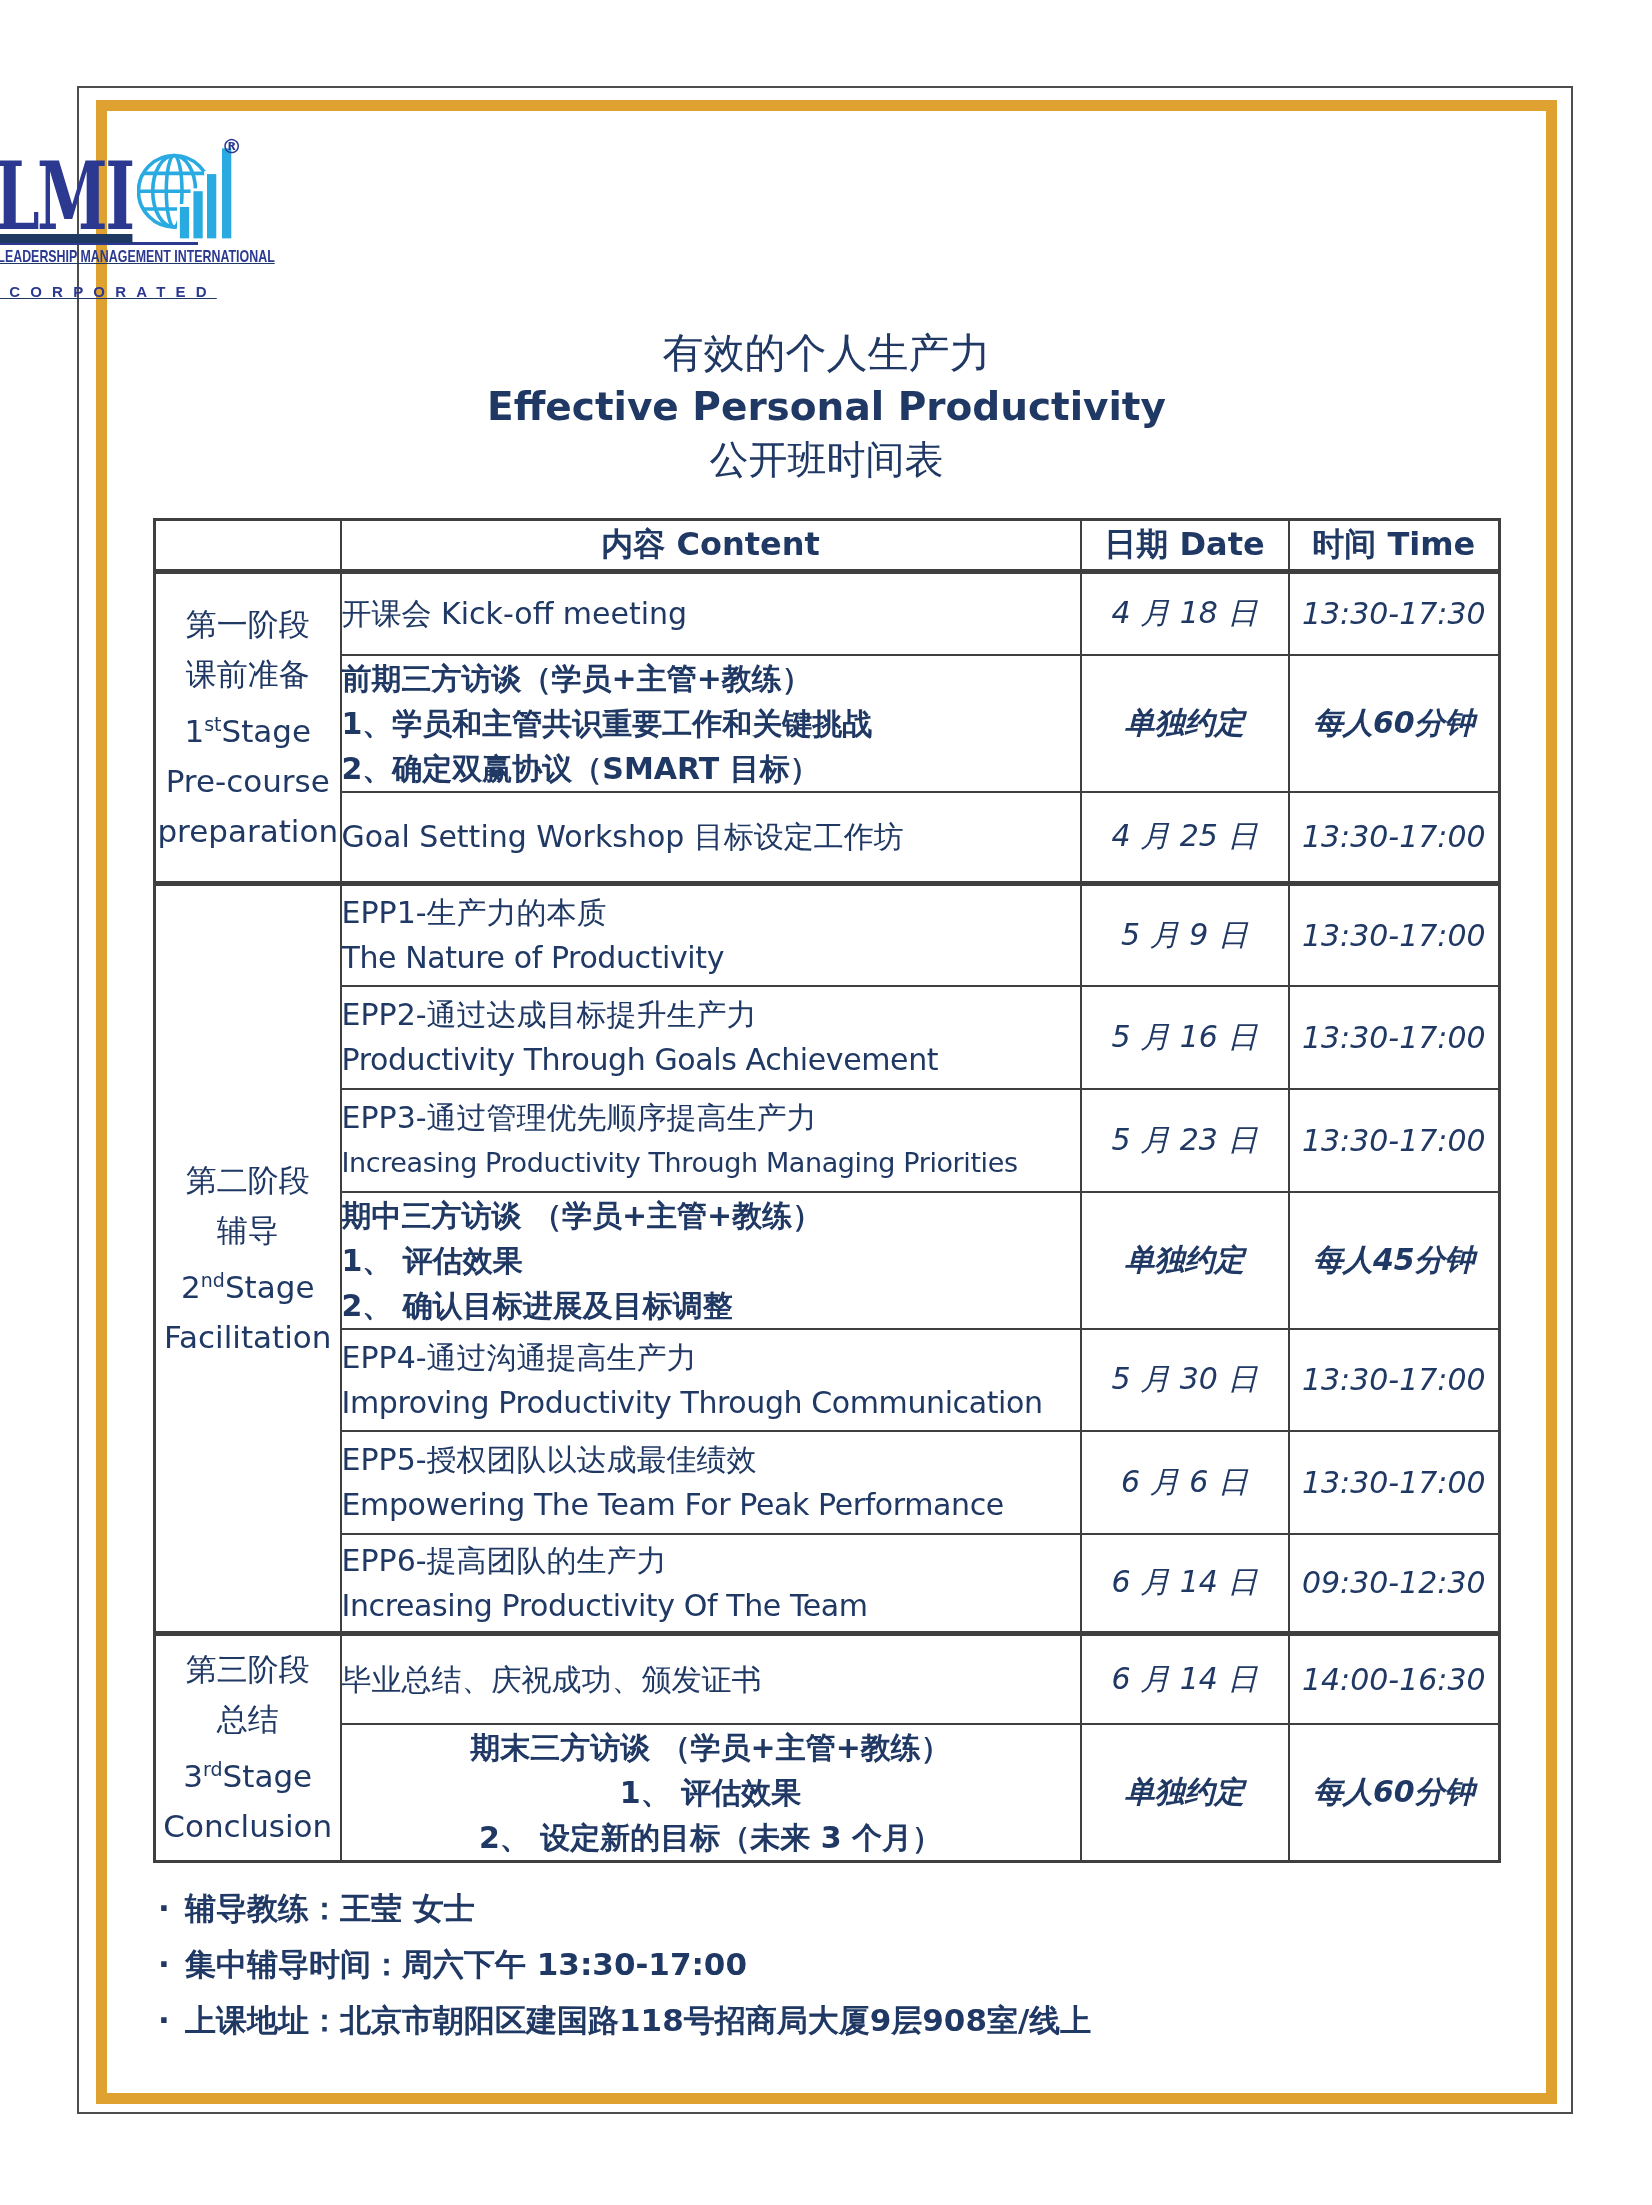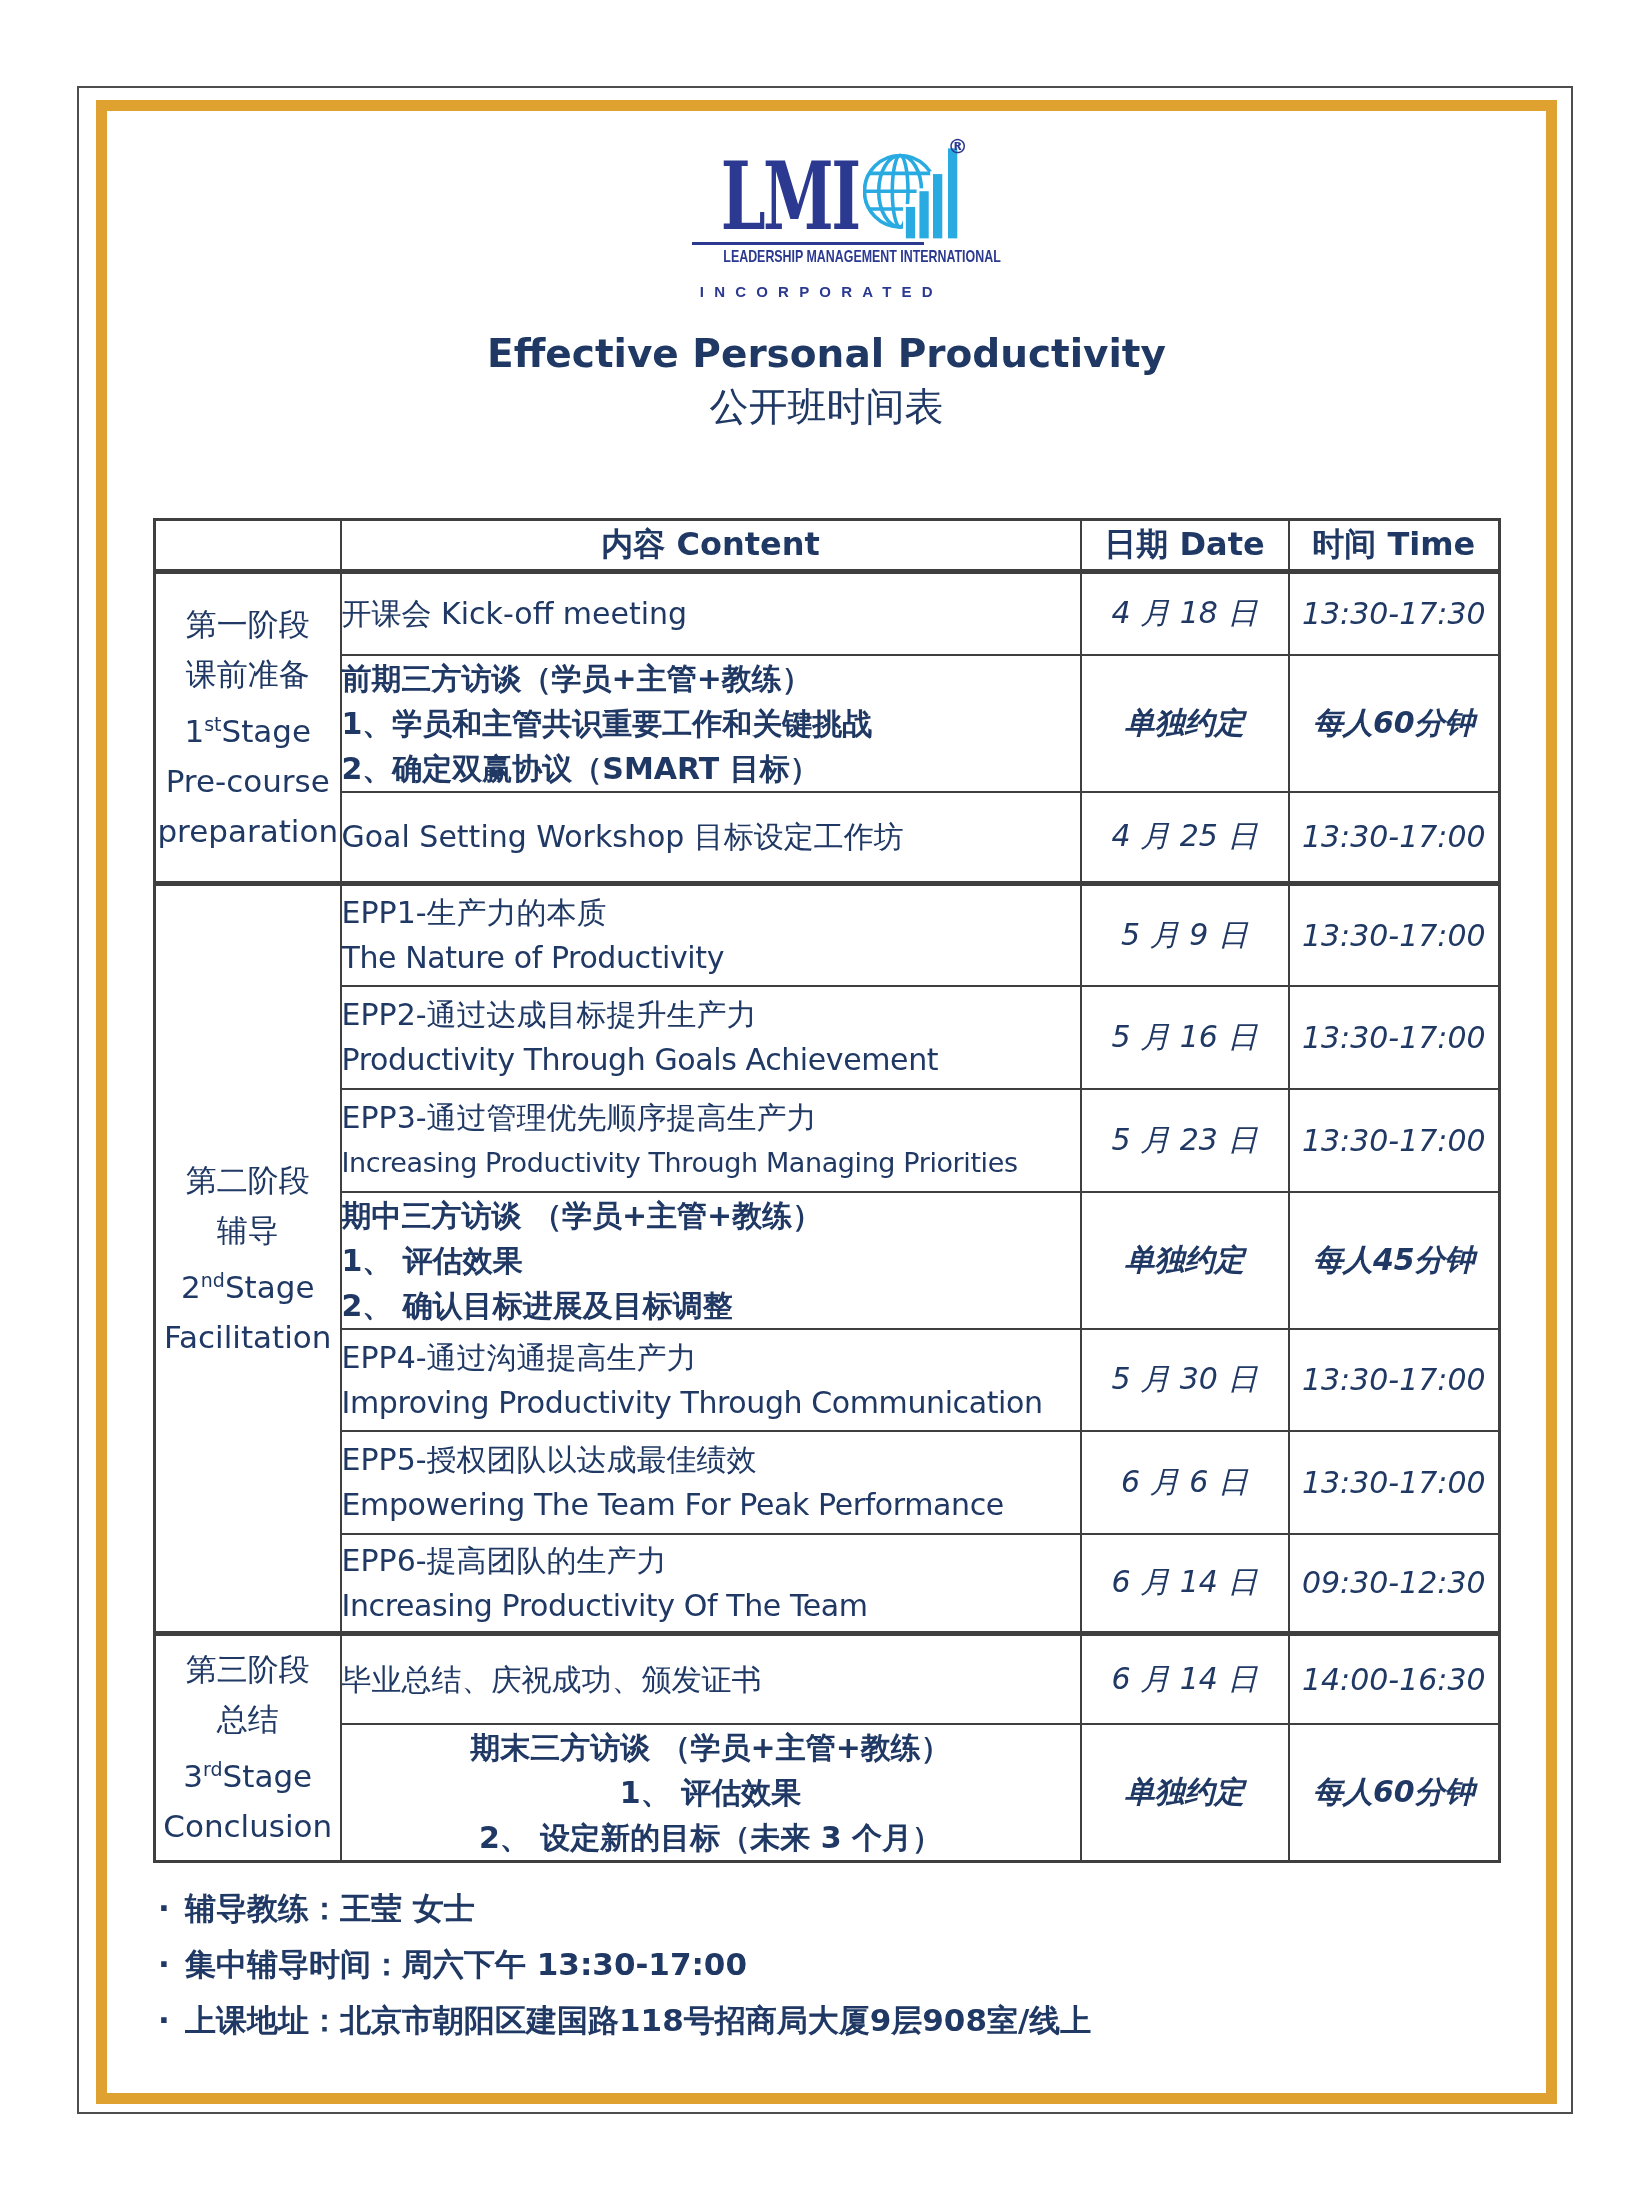--- a/index.html
+++ b/index.html
@@ -8,21 +8,21 @@
     font-family:"DejaVu Sans","Liberation Sans",sans-serif;
     color:#1F3864;overflow:hidden;
   }
   
   .outer-frame{position:absolute;left:77px;top:86px;width:1496px;height:2028px;
     border:2.3px solid #4d4d4d;box-sizing:border-box;}
   .gold-frame{position:absolute;left:96px;top:100px;width:1461px;height:2004px;
     border:11.7px solid #DFA231;box-sizing:border-box;}
   
   .logo-block{position:absolute;top:141px;left:0;width:100%;display:flex;
-    flex-direction:column;align-items:center;}
+    flex-direction:column;text-decoration:underline;}
   .logo-inner{position:relative;width:235px;margin-left:-34px;}
   .logo-row{display:flex;align-items:flex-end;justify-content:center;height:99px;}
   .lmi-word{font-family:"DejaVu Serif","Liberation Serif",serif;font-weight:700;
     font-size:94px;line-height:88px;color:#2B3990;letter-spacing:-3.9px;
     transform:scaleX(0.68);transform-origin:100% 100%;}
   .globe-wrap{position:relative;width:100px;height:99px;margin-left:4.7px;}
   .registered{position:absolute;top:-4.7px;right:-4.7px;font-size:20.3px;font-weight:700;
     color:#2B3990;line-height:1;}
   .logo-rule{width:232px;height:2.3px;background:#2B3990;margin-top:2.3px;}
   .logo-caption1{margin-top:2.3px;width:232px;text-align:center;white-space:nowrap;
@@ -92,20 +92,21 @@
         <span class="registered">®</span>
       </div>
     </div>
     <div class="logo-rule"></div>
     <div class="logo-caption1">LEADERSHIP MANAGEMENT INTERNATIONAL</div>
     <div class="logo-caption2">INCORPORATED</div>
   </div>
 </div>
 
 <div class="title-block">
+  <div class="title-zh">有效的个人生产力</div>
   <div class="title-en">Effective Personal Productivity</div>
   <div class="title-sub">公开班时间表</div>
 </div>
 
 <div class="sched-wrap">
 <table class="sched">
   <colgroup>
     <col style="width:186px">
         <col style="width:740px">
         <col style="width:208px">

